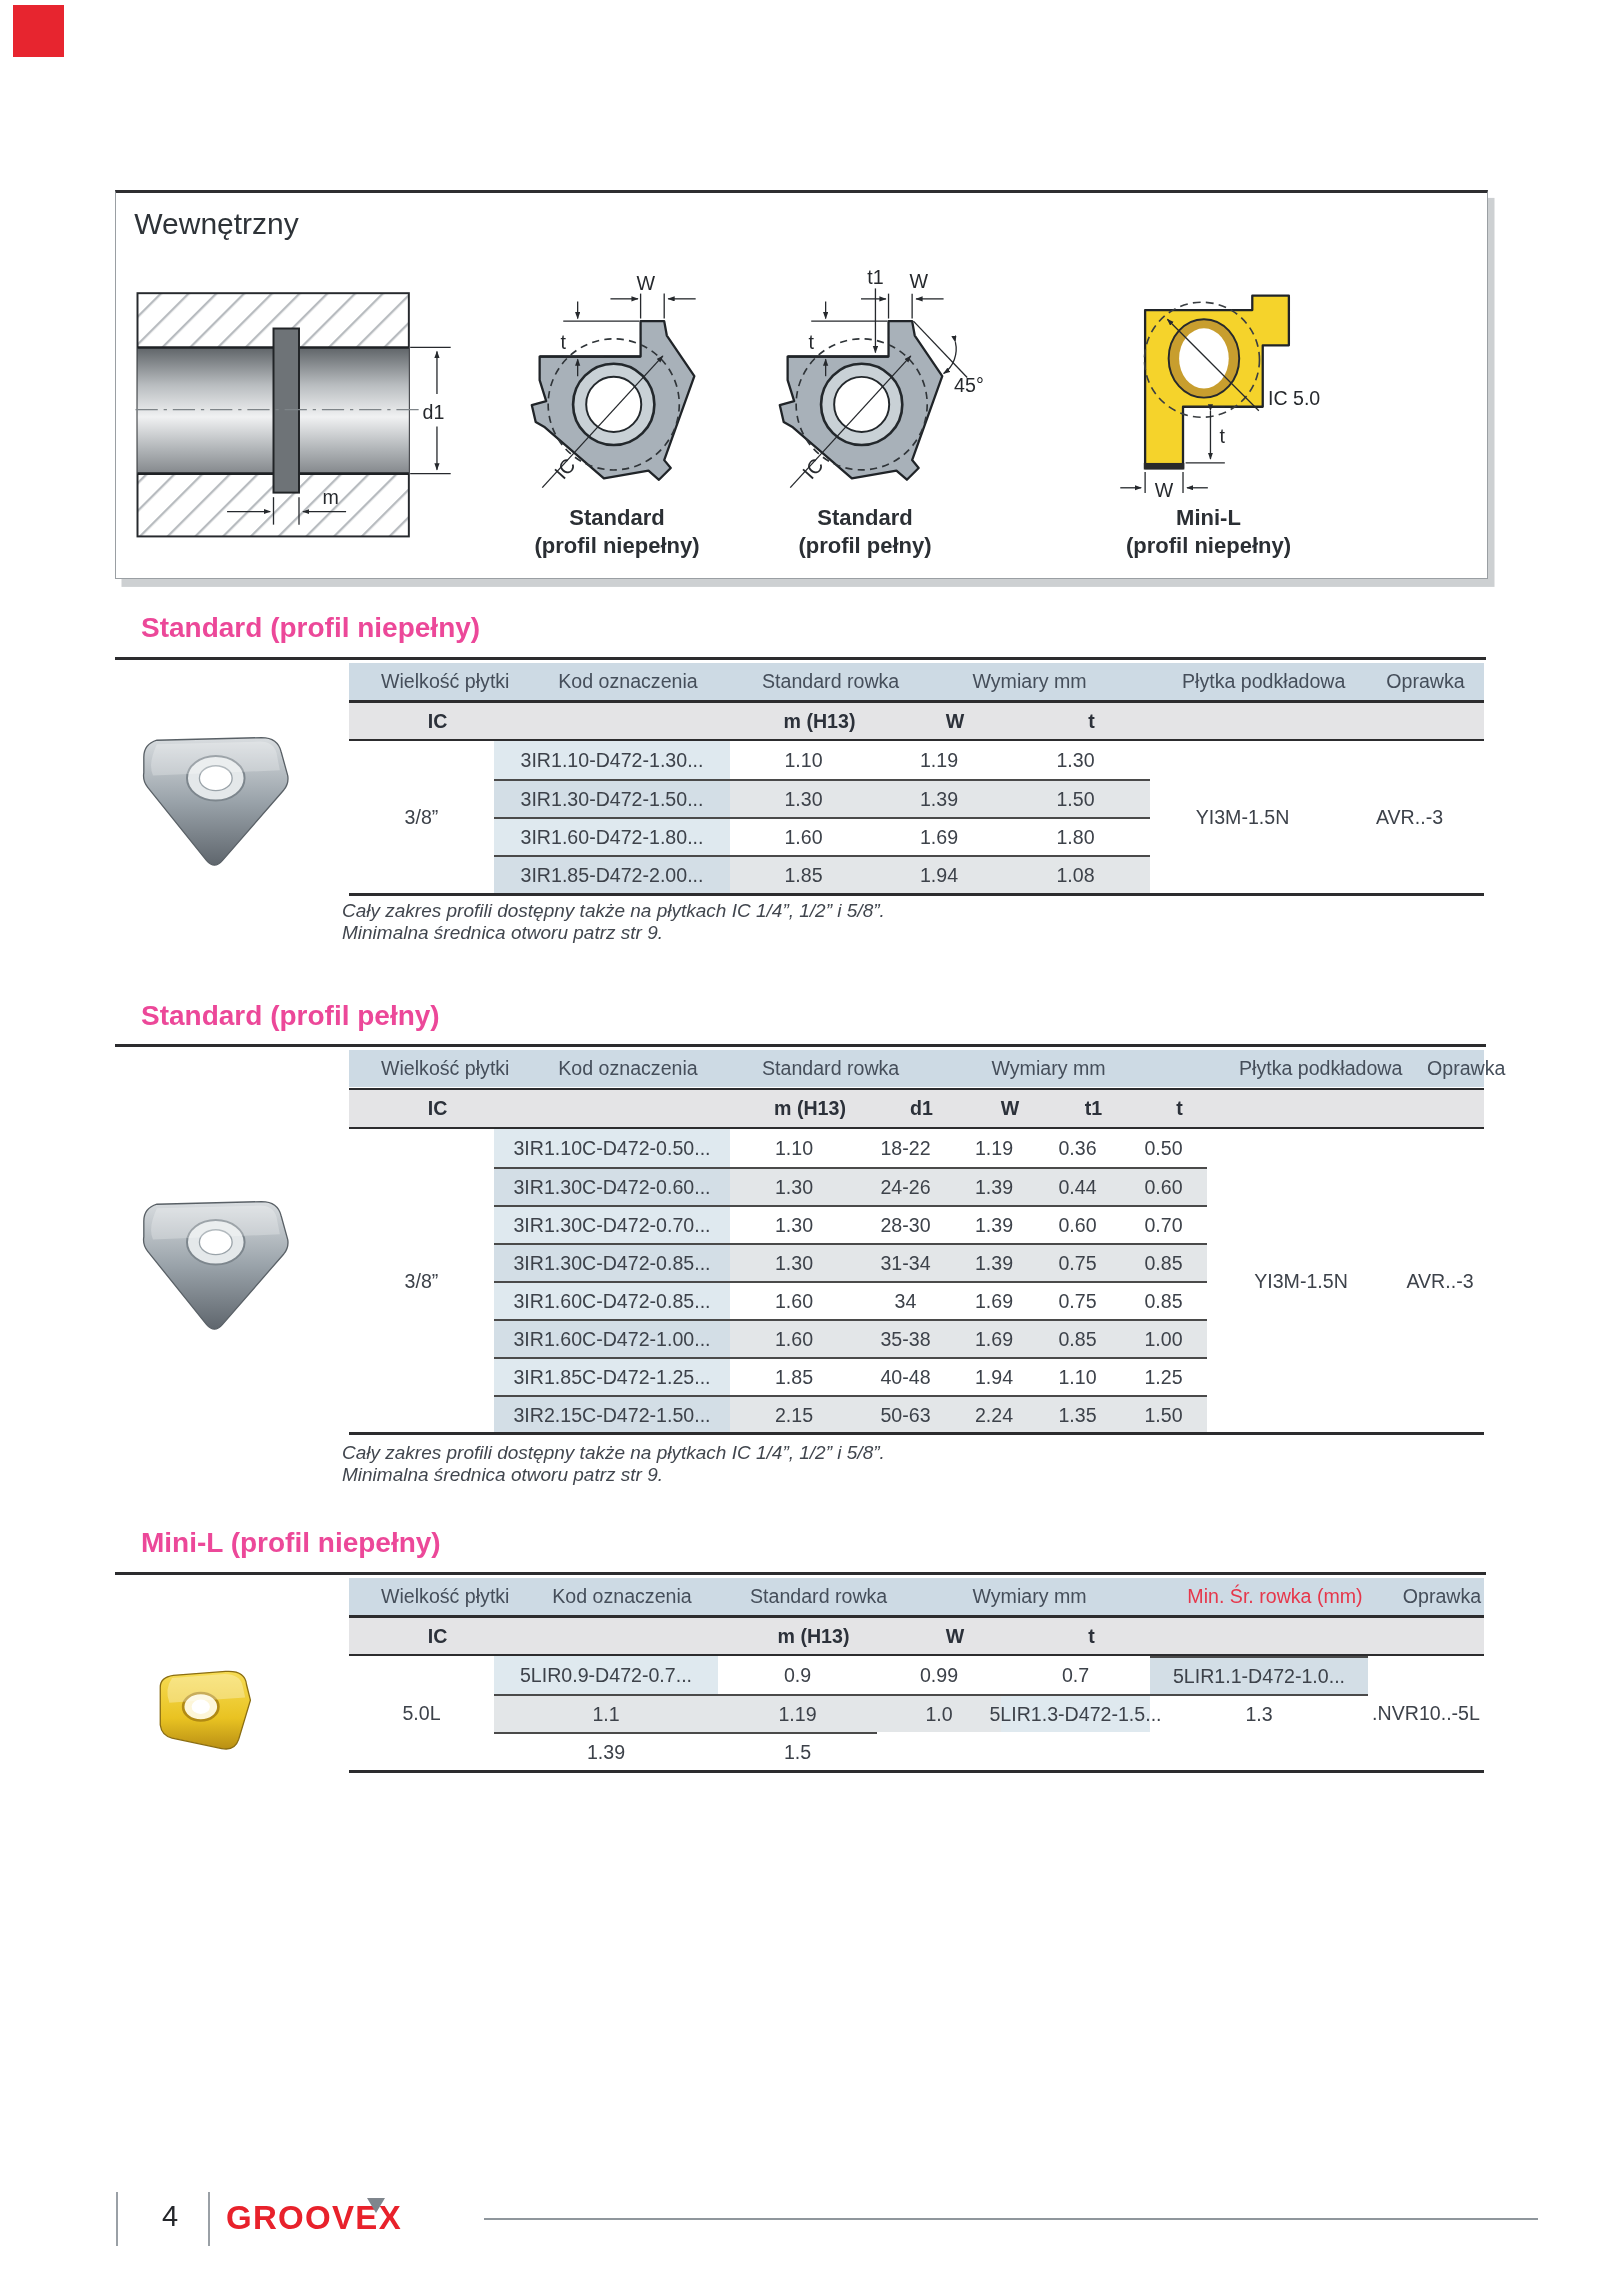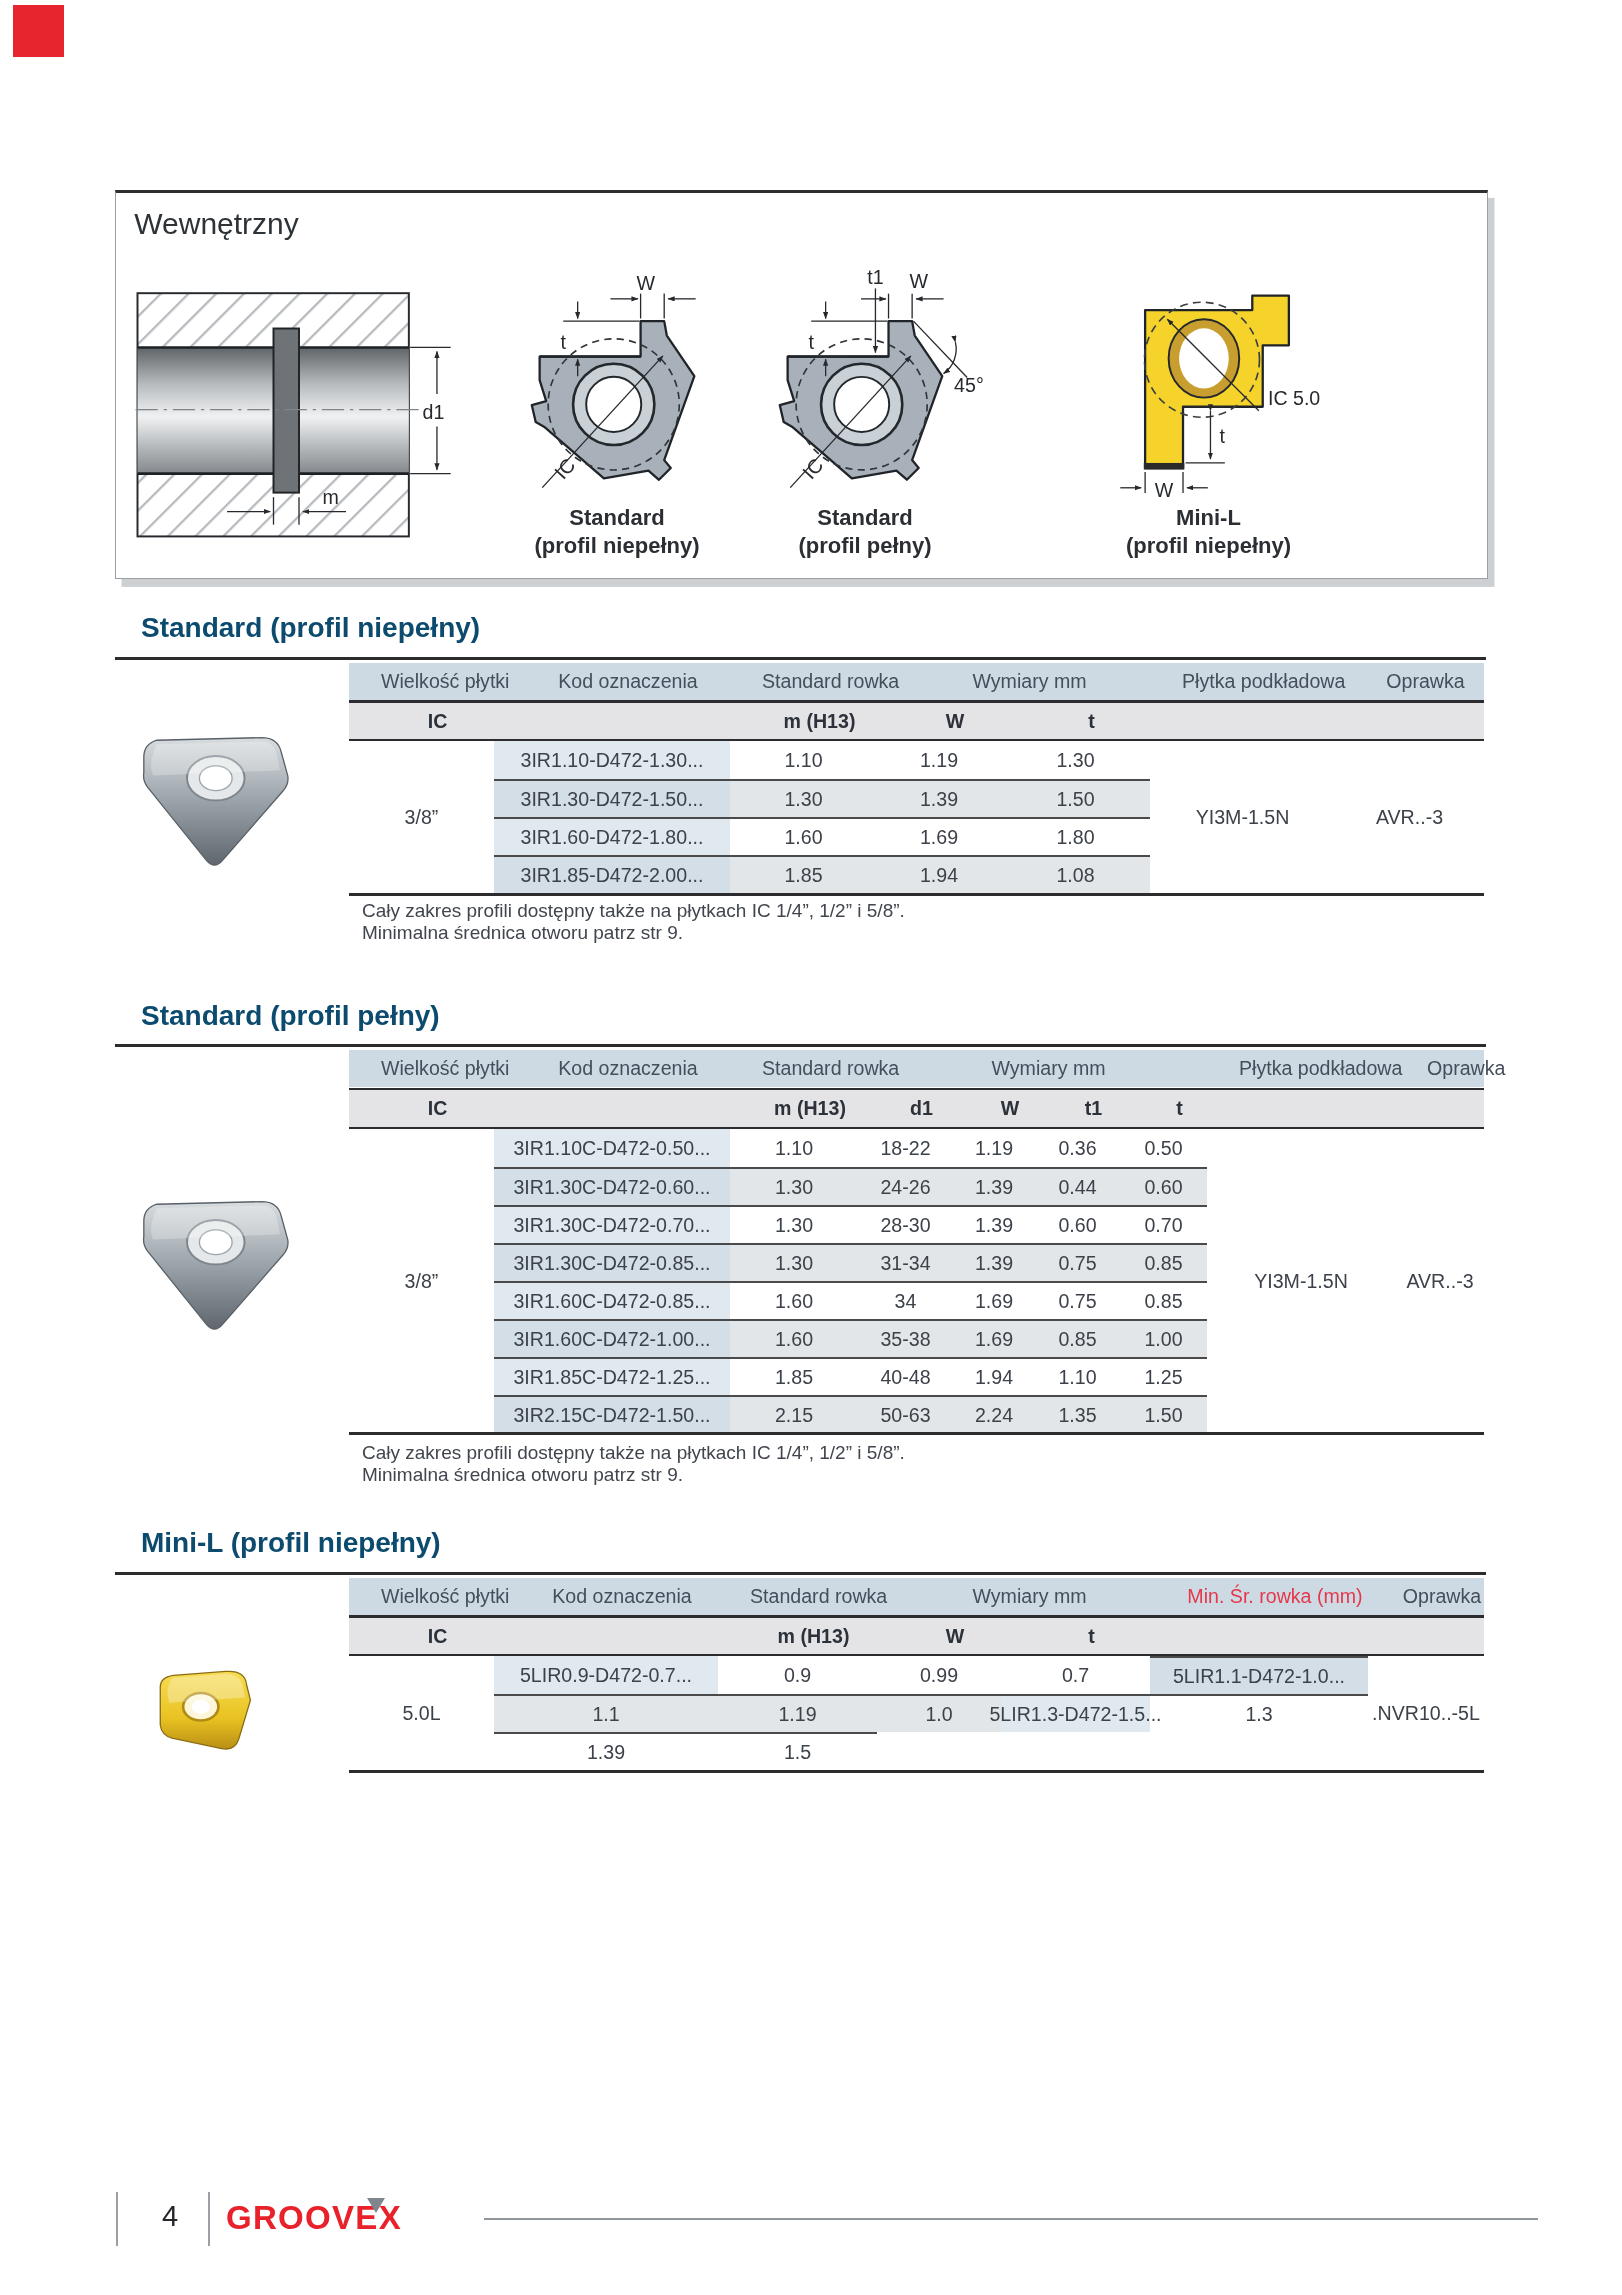--- a/index.html
+++ b/index.html
@@ -5,37 +5,37 @@
   html,body{margin:0;padding:0;background:#ffffff;}
   .page{position:relative;width:1623px;height:2295px;background:#ffffff;overflow:hidden;
         font-family:"Liberation Sans",sans-serif;color:#3c424b;}
   .abs{position:absolute;}
   .corner{position:absolute;left:13px;top:5.2px;width:51px;height:52px;background:#e7252f;}
   .title{position:absolute;left:141px;top:128px;font-size:38px;font-weight:700;color:#1d1d1f;letter-spacing:2px;white-space:nowrap;}
   .panel{position:absolute;left:115px;top:190px;width:1371px;height:385px;background:#ffffff;
          border:1.3px solid #9a9fa3;border-top:3.3px solid #2f2f31;box-shadow:6.5px 7.9px 0 #cdd0d2;}
   .panel-label{position:absolute;left:18.3px;top:14.4px;font-size:30px;color:#2e3338;}
   .caption{position:absolute;text-align:center;font-size:22px;font-weight:600;color:#2b2f34;line-height:27.5px;}
-  .sec-head{position:absolute;left:141px;font-size:28px;font-weight:700;color:#0c4a6e;line-height:31px;white-space:nowrap;}
+  .sec-head{position:absolute;left:141px;font-size:28px;font-weight:700;color:#ec4899;line-height:31px;white-space:nowrap;}
   .rule{position:absolute;left:115px;width:1371px;height:3.3px;background:#2c2c2e;}
   .tline{position:absolute;left:349px;width:1135px;background:#2c2c2e;}
   .thead,.tsub,.tbody{position:absolute;left:349px;width:1135px;display:grid;box-sizing:border-box;}
   .thead{background:#cddae4;height:37px;align-items:center;font-size:19.6px;color:#454e5a;}
   .tsub{background:#e4e4e6;height:37px;align-items:center;font-size:19.6px;font-weight:700;color:#2c313a;}
   .g7a{grid-template-columns:145px 236px 147px 124px 149px 185px 149px;}
   .g9 {grid-template-columns:145px 236px 128px 95px 82px 85px 87px 188px 90px;}
   .g7c{grid-template-columns:145px 224px 159px 124px 149px 218px 116px;}
   .hc{text-align:center;white-space:nowrap;padding-left:32px;}
   .sp2{grid-column:span 2;} .sp4{grid-column:span 4;}
   .red{color:#e6374b;}
   .tbody{font-size:19.6px;color:#3d424a;}
   .cell{display:flex;align-items:center;justify-content:center;box-sizing:border-box;white-space:nowrap;}
   .zg{background:#e3e6e8;} .kw{background:#dfe9ef;} .kg{background:#d3dee6;}
   .sep{border-top:2px solid #4a4a4a;}
-  .note{position:absolute;left:362px;font-size:19px;color:#41464e;white-space:nowrap;}
+  .note{position:absolute;left:342px;font-size:19px;color:#41464e;white-space:nowrap;font-style:italic;}
   .dim{font-size:30px;fill:#26292d;}
   .dimline{stroke:#26292d;stroke-width:2;}
   .footer-bar{position:absolute;width:2px;height:54px;background:#9aa0a6;top:2192px;}
   .pageno{position:absolute;left:134px;top:2200px;width:72px;text-align:center;font-size:29px;color:#24262a;}
   .logo{position:absolute;left:226px;top:2199px;font-size:33px;font-weight:800;color:#e8212b;letter-spacing:1.3px;white-space:nowrap;}
   .logo-tri{position:absolute;left:141px;top:-1.3px;width:0;height:0;border-left:9.8px solid transparent;
             border-right:9.8px solid transparent;border-top:15.7px solid #7f868d;}
   .footer-line{position:absolute;left:484px;top:2218px;width:1054px;height:2px;background:#8f969c;}
 </style>
 </head>

